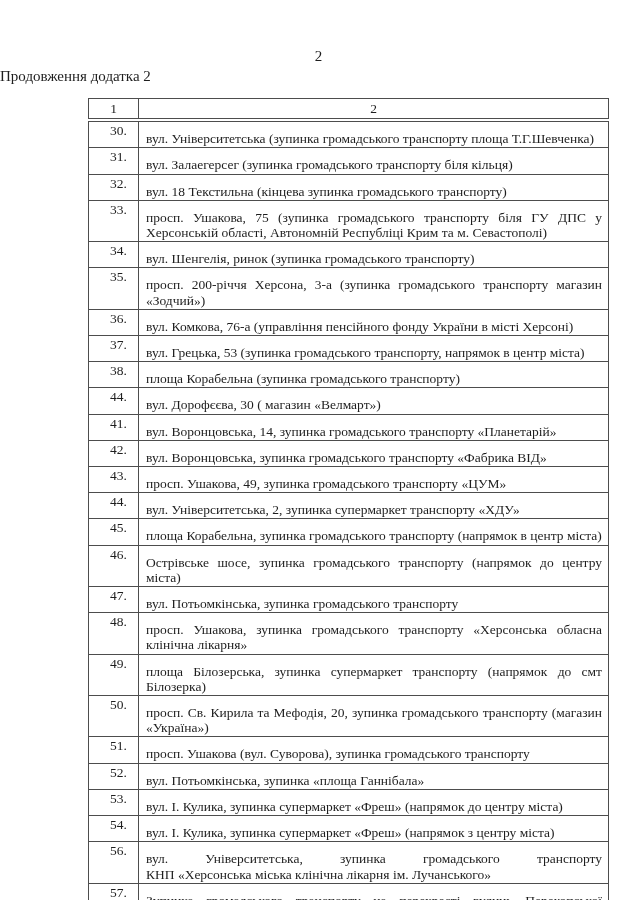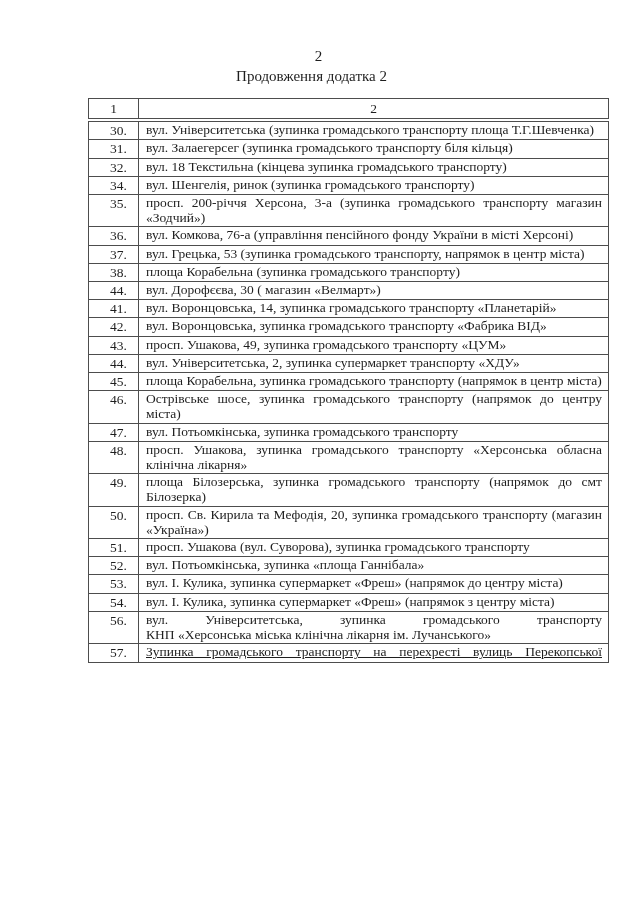--- a/index.html
+++ b/index.html
@@ -15,22 +15,22 @@
     position: relative;
     overflow: hidden;
   }
   .page-number {
     text-align: center;
     padding-top: 48px;
     font-size: 15px;
     line-height: 17px;
   }
   .continuation {
-    text-align: center;
-    margin: 3px 28px 0 14px;
+    text-align: left;
+    margin: 3px 28px 0 0;
     font-size: 15px;
     line-height: 17px;
   }
   table.stops {
     border-collapse: collapse;
     table-layout: fixed;
     width: 520px;
     margin: 13px 0 0 88px;
   }
   table.stops col.c1 { width: 50px; }
@@ -47,21 +47,21 @@
     text-align: center;
     padding: 2px 2px;
     border-bottom: 4px double #4d4d4d;
   }
   td.col1 {
     text-align: left;
     padding: 1px 2px 1px 21px;
   }
   td.col2 {
     text-align: justify;
-    padding: 0 6px 1px 7px;
+    padding: 9px 6px 1px 7px;
   }
   tbody tr:last-child td.col2 {
     text-align-last: justify;
     text-decoration: underline;
   }
 </style>
 </head>
 <body>
 
 <div class="page">
@@ -89,20 +89,24 @@
   <tr>
     <td class="col1">31.</td>
     <td class="col2">вул. Залаегерсег (зупинка громадського транспорту біля кільця)</td>
   </tr>
 
   <tr>
     <td class="col1">32.</td>
     <td class="col2">вул. 18 Текстильна (кінцева зупинка громадського транспорту)</td>
   </tr>
 
+  <tr>
+    <td class="col1">33.</td>
+    <td class="col2">просп. Ушакова, 75 (зупинка громадського транспорту біля ГУ ДПС у Херсонській області, Автономній Республіці Крим та м. Севастополі)</td>
+  </tr>
 
   <tr>
     <td class="col1">34.</td>
     <td class="col2">вул. Шенгелія, ринок (зупинка громадського транспорту)</td>
   </tr>
 
   <tr>
     <td class="col1">35.</td>
     <td class="col2">просп. 200-річчя Херсона, 3-а (зупинка громадського транспорту магазин «Зодчий»)</td>
   </tr>
@@ -163,21 +167,21 @@
     <td class="col2">вул. Потьомкінська, зупинка громадського транспорту</td>
   </tr>
 
   <tr>
     <td class="col1">48.</td>
     <td class="col2">просп. Ушакова, зупинка громадського транспорту «Херсонська обласна клінічна лікарня»</td>
   </tr>
 
   <tr>
     <td class="col1">49.</td>
-    <td class="col2">площа Білозерська, зупинка громадського транспорту (напрямок до смт Білозерка)</td>
+    <td class="col2">площа Білозерська, зупинка супермаркет транспорту (напрямок до смт Білозерка)</td>
   </tr>
 
   <tr>
     <td class="col1">50.</td>
     <td class="col2">просп. Св. Кирила та Мефодія, 20, зупинка громадського транспорту (магазин «Україна»)</td>
   </tr>
 
   <tr>
     <td class="col1">51.</td>
     <td class="col2">просп. Ушакова (вул. Суворова), зупинка громадського транспорту</td>

